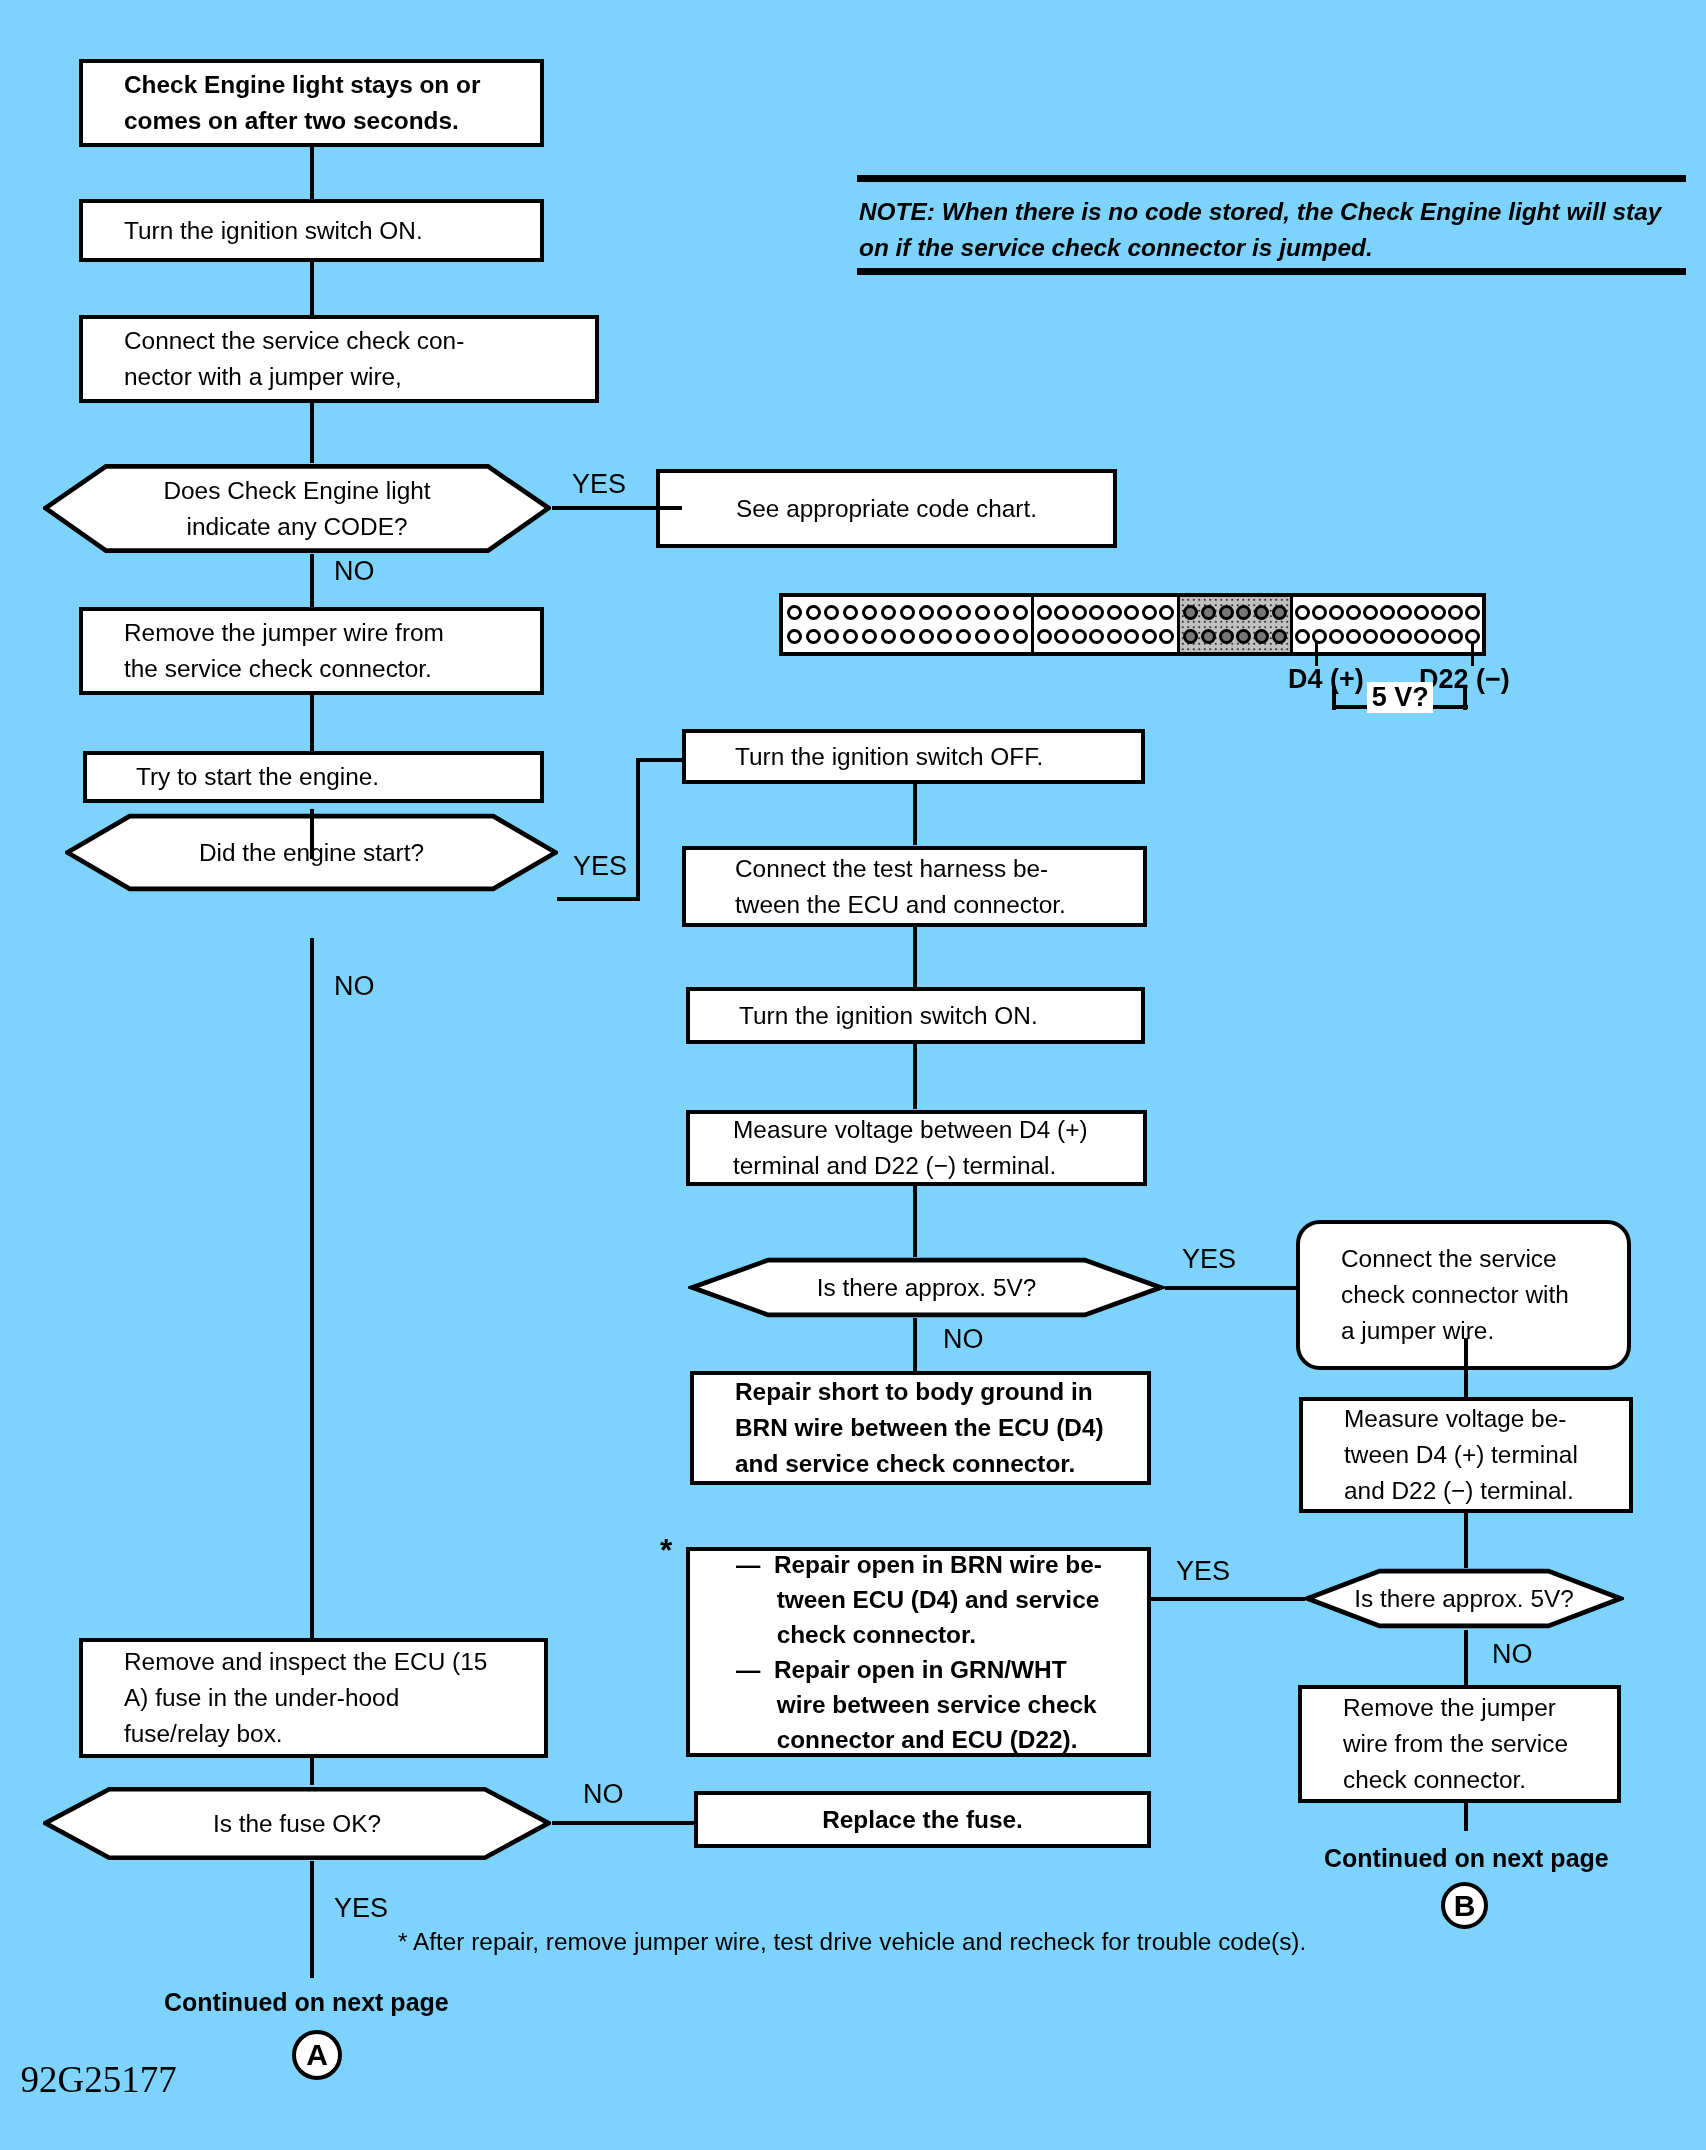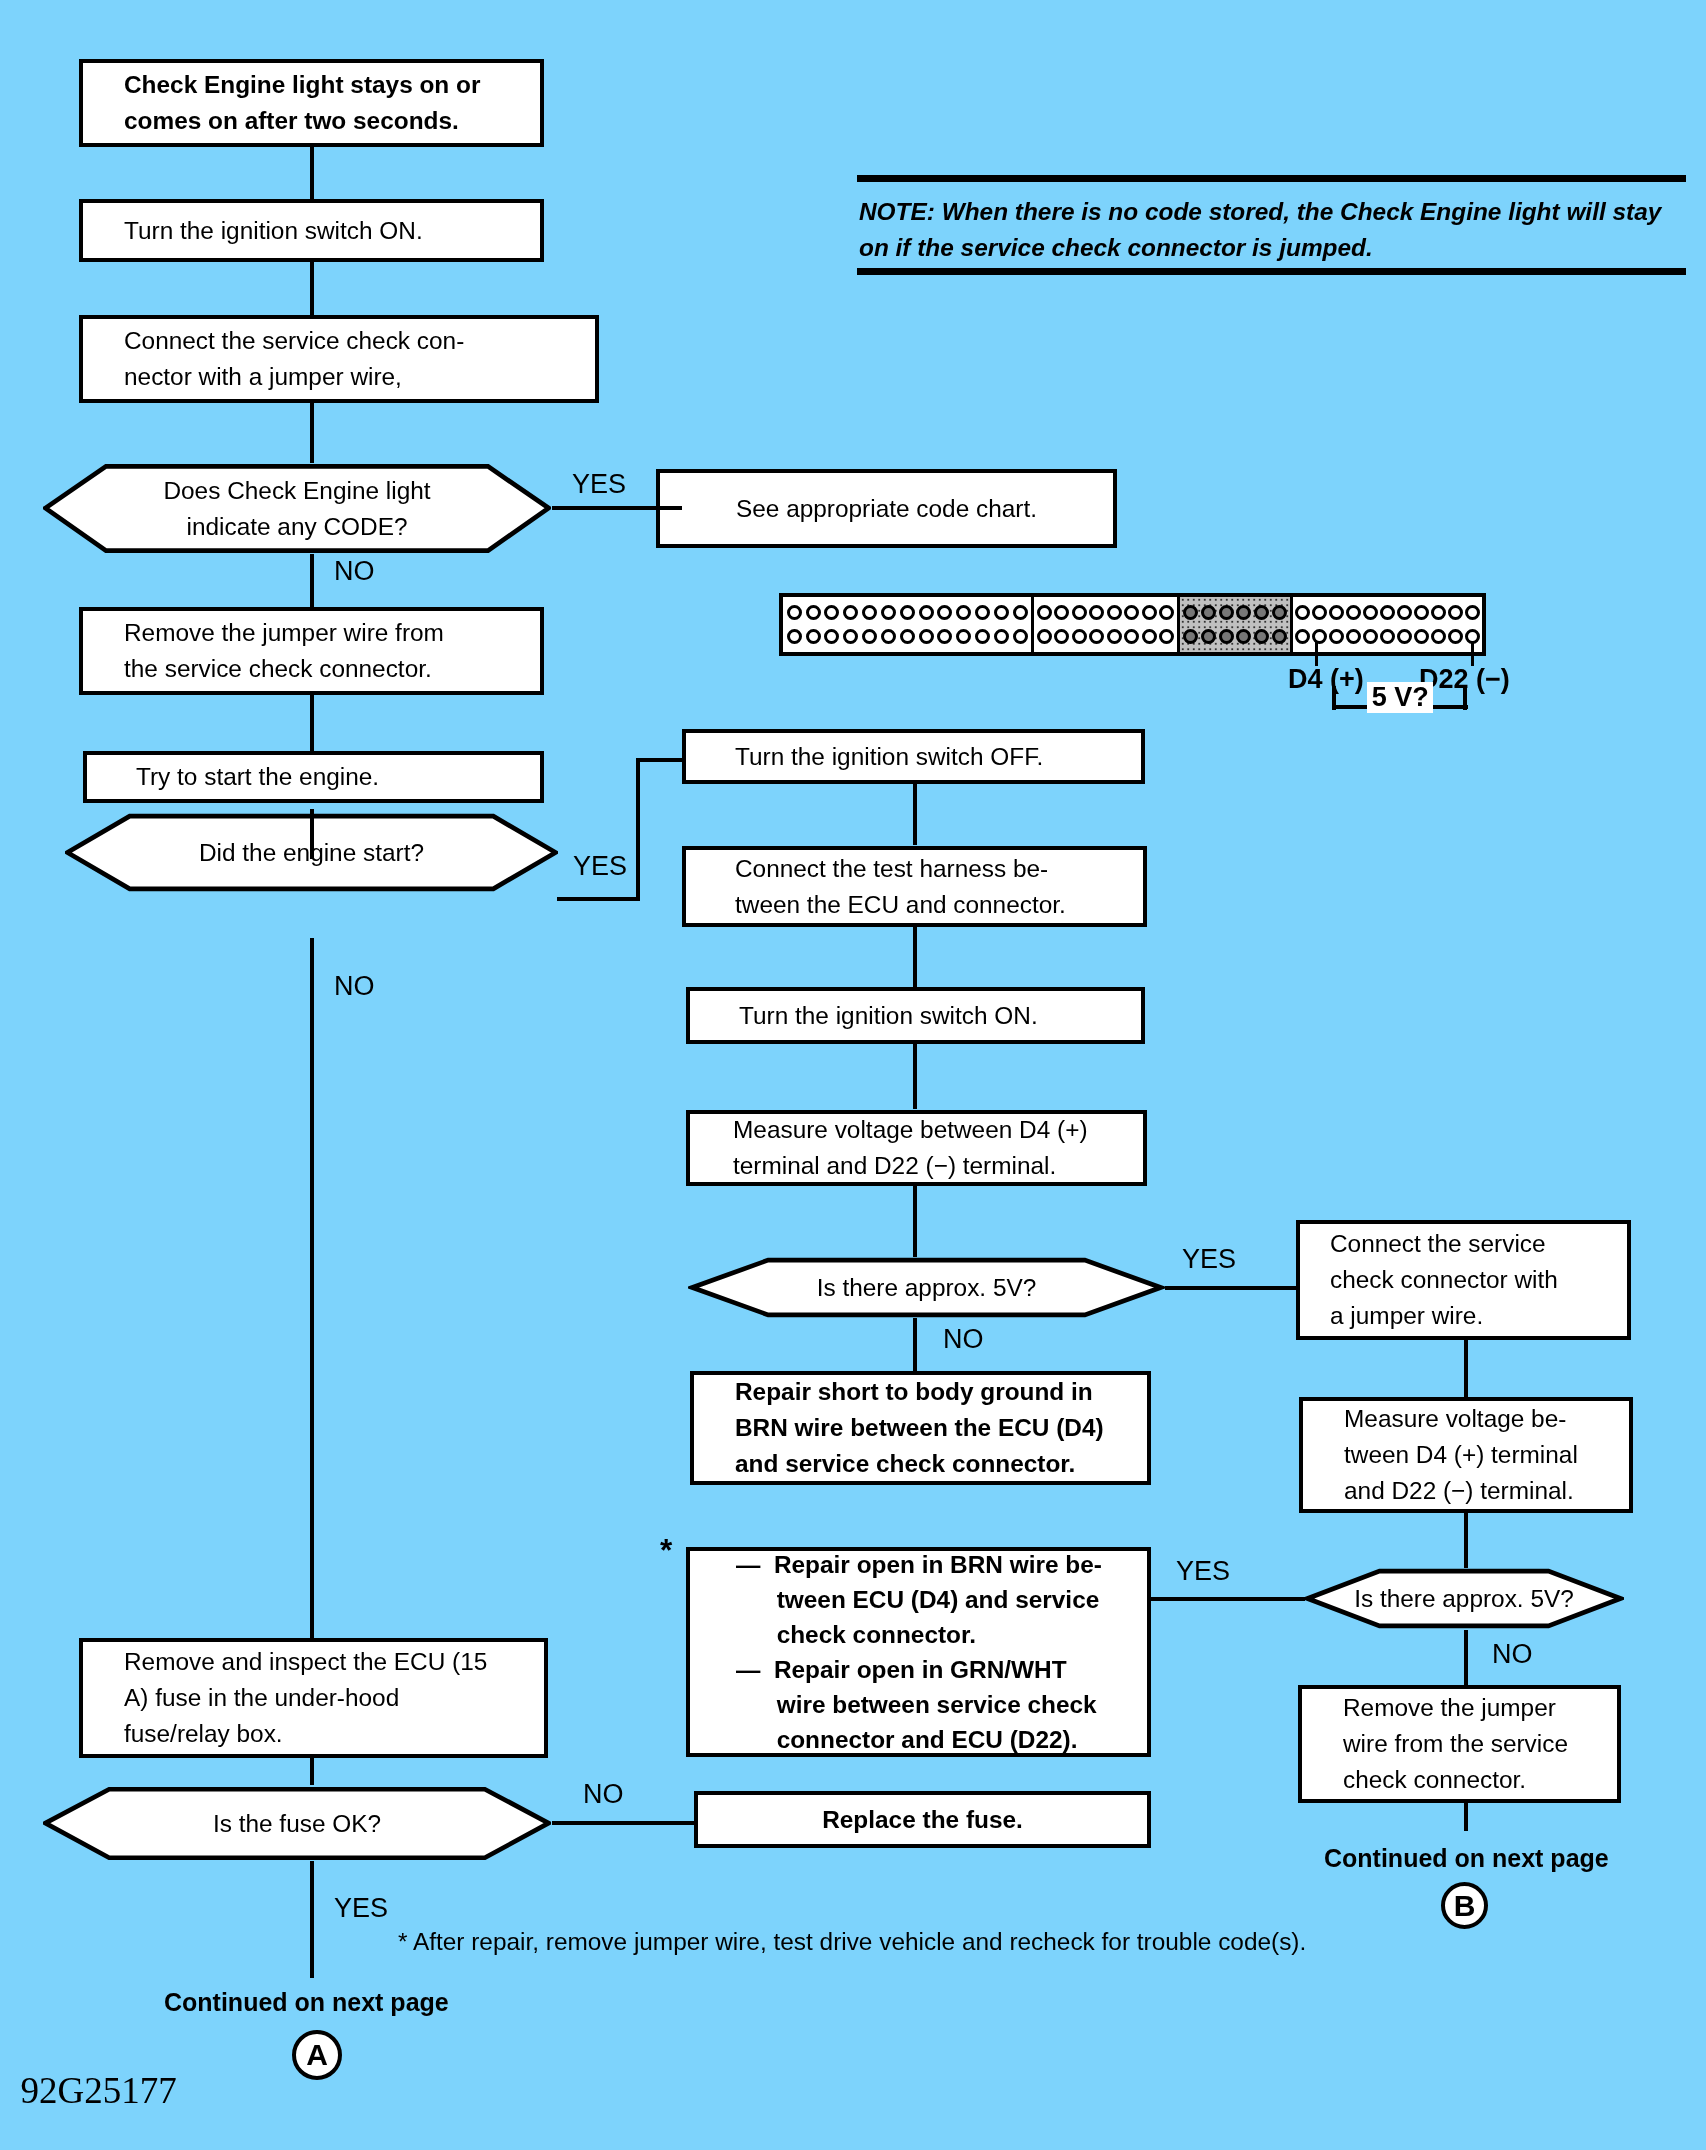--- a/index.html
+++ b/index.html
@@ -18,21 +18,21 @@
   .lbl{position:absolute;font-size:27px;}
   .cont{position:absolute;font-weight:bold;font-size:25px;}
   .pgref{position:absolute;width:50px;height:50px;border:4.7px solid #000;border-radius:50%;
          box-sizing:border-box;display:flex;align-items:center;justify-content:center;
          font-weight:bold;font-size:30px;background:#fff;}
   .rule{position:absolute;background:#000;height:7px;}
   #note-text{position:absolute;left:859px;top:194px;width:832px;font-size:24.4px;
              font-weight:bold;font-style:italic;line-height:36px;white-space:pre-line;}
   #footnote{position:absolute;left:398px;top:1928px;font-size:24.4px;}
   #figure-id{position:absolute;left:20.5px;top:2058px;font-family:"Liberation Serif",serif;
-             font-size:37px;margin-top:11px;}
+             font-size:37px;}
   #asterisk{position:absolute;left:660px;top:1532px;font-size:31.5px;font-weight:bold;}
   
   #connector{position:absolute;left:779px;top:593px;width:707px;height:63px;
              border:4.7px solid #000;box-sizing:border-box;display:flex;background:#fff;}
   .conn-cell{height:100%;box-sizing:border-box;display:flex;flex-direction:column;
              justify-content:space-evenly;}
   .conn-cell + .conn-cell{border-left:3.9px solid #000;}
   .conn-cell:nth-child(1){width:251px;}
   .conn-cell:nth-child(2){width:147px;}
   .conn-cell:nth-child(3){width:114px;}
@@ -147,21 +147,21 @@
 &nbsp;&nbsp;&nbsp;&nbsp;&nbsp;&nbsp;check connector.
 —&nbsp;&nbsp;Repair open in GRN/WHT
 &nbsp;&nbsp;&nbsp;&nbsp;&nbsp;&nbsp;wire between service check
 &nbsp;&nbsp;&nbsp;&nbsp;&nbsp;&nbsp;connector and ECU (D22).</div>
   </div>
 
   <div class="box center" style="left:694px;top:1791px;width:457px;height:57px;">
     <div class="txt bold">Replace the fuse.</div>
   </div>
 
-  <div class="box" style="left:1296px;top:1220px;width:335px;height:120px;padding-left:30px;">
+  <div class="box" style="left:1296px;top:1220px;width:335px;height:150px;padding-left:41px;border-radius:24px;">
     <div class="txt">Connect the service
 check connector with
 a jumper wire.</div>
   </div>
 
   <div class="box" style="left:1299px;top:1397px;width:334px;height:116px;padding-left:41px;">
     <div class="txt">Measure voltage be-
 tween D4 (+) terminal
 and D22 (−) terminal.</div>
   </div>

